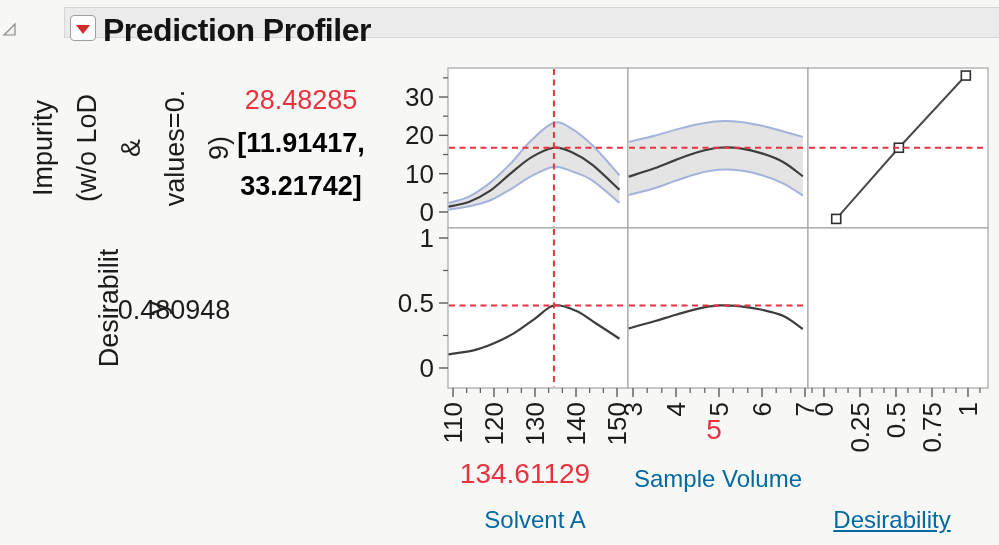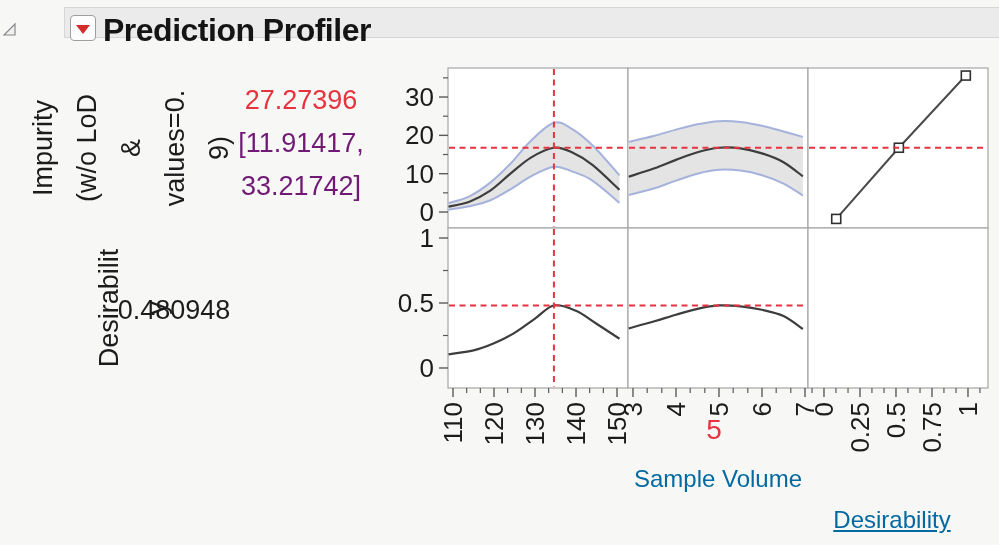--- a/index.html
+++ b/index.html
@@ -15,21 +15,21 @@
               border:1px solid #9f9f9f;border-radius:4px;display:flex;align-items:center;justify-content:center;}
   .redtri-btn .tri{width:0;height:0;border-left:7px solid transparent;border-right:7px solid transparent;
                    border-top:9px solid #d42a2a;margin-top:2px;}
   .title{position:absolute;left:38px;top:4px;font-size:32px;font-weight:700;color:#141414;letter-spacing:-0.5px;}
   .row-label{position:absolute;transform:rotate(-90deg);text-align:center;font-size:27px;color:#1c1c1c;}
   .rl1{line-height:44px;}
   .rl2{line-height:48px;}
   .row-label span{display:block;}
   .valblock{position:absolute;text-align:center;font-size:27px;line-height:43px;}
   .red{color:#e8333f;}
-  .blue{color:#701a75;}
+  .blue{color:#000000;font-weight:bold;}
   .xcur{position:absolute;text-align:center;font-size:28px;color:#e8333f;}
   .xname{position:absolute;text-align:center;font-size:24px;color:#0369a1;line-height:40px;}
 </style>
 </head>
 <body>
 
 <div class="app">
 
   <svg id="psvg" width="999" height="545">
       <rect x="448" y="68" width="180" height="160" fill="#ffffff" stroke="#a6a6a6" stroke-width="1.2"></rect>
@@ -159,29 +159,31 @@
   </div>
 
   <div class="row-label rl1" style="left:51px;top:38px;width:160px;height:220px;">
     <span>Impurity</span>
     <span>(w/o LoD</span>
     <span>&amp;</span>
     <span>values=0.</span>
     <span>9)</span>
   </div>
   <div class="valblock" style="left:191px;top:79px;width:220px;">
-    <div class="red">27.27396</div>
+    <div class="red">28.48285</div>
     <div class="blue">[11.91417,</div>
     <div class="blue">33.21742]</div>
   </div>
 
   <div class="row-label rl2" style="left:53px;top:260px;width:160px;height:96px;">
     <span>Desirabilit</span>
     <span>y</span>
   </div>
   <div class="valblock" style="left:64px;top:289px;width:220px;">0.480948</div>
 
+  <div class="xcur" style="left:425px;top:458px;width:200px;">134.61129</div>
+  <div class="xname" style="left:435px;top:500px;width:200px;">Solvent A</div>
 
   <div class="xcur" style="left:624px;top:414px;width:180px;">5</div>
   <div class="xname" style="left:628px;top:459px;width:180px;">Sample Volume</div>
 
   <div class="xname" style="left:792px;top:500px;width:200px;text-decoration:underline;">Desirability</div>
 </div>
 
 </body></html>

